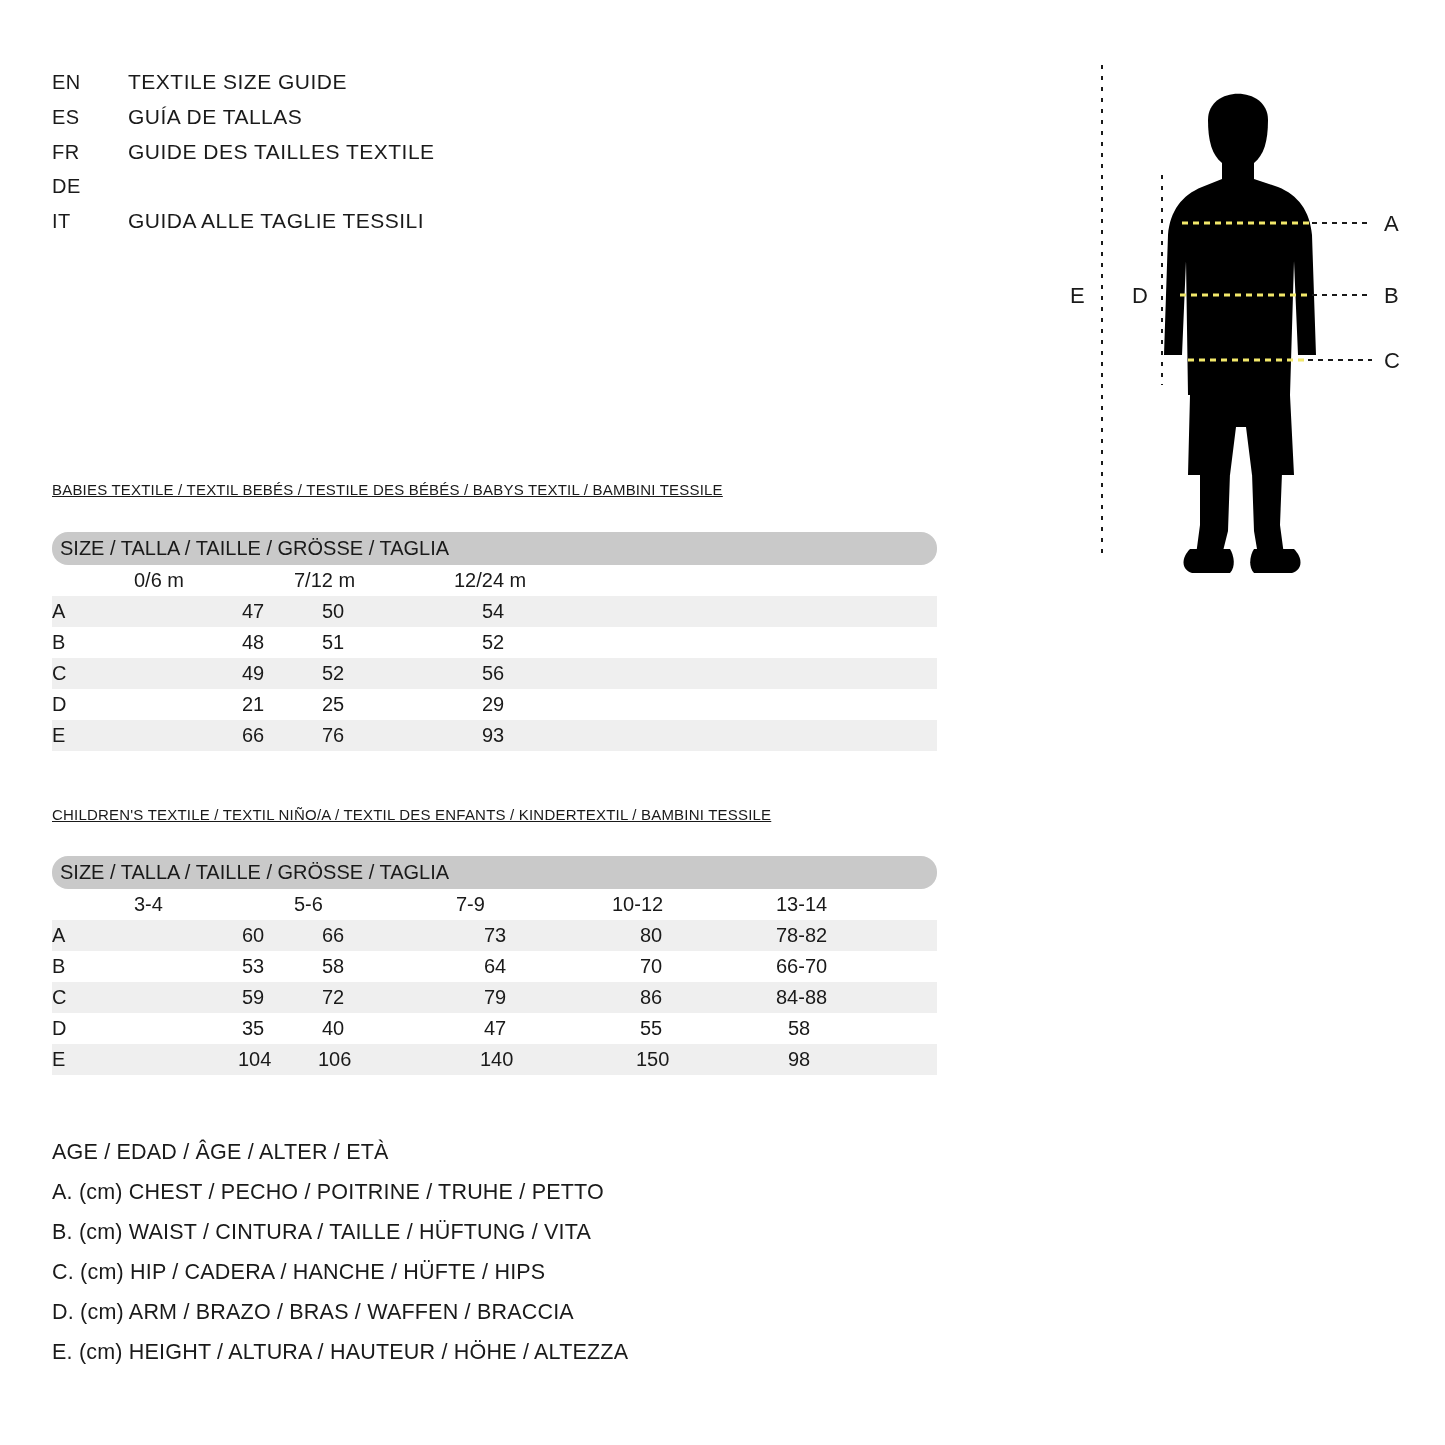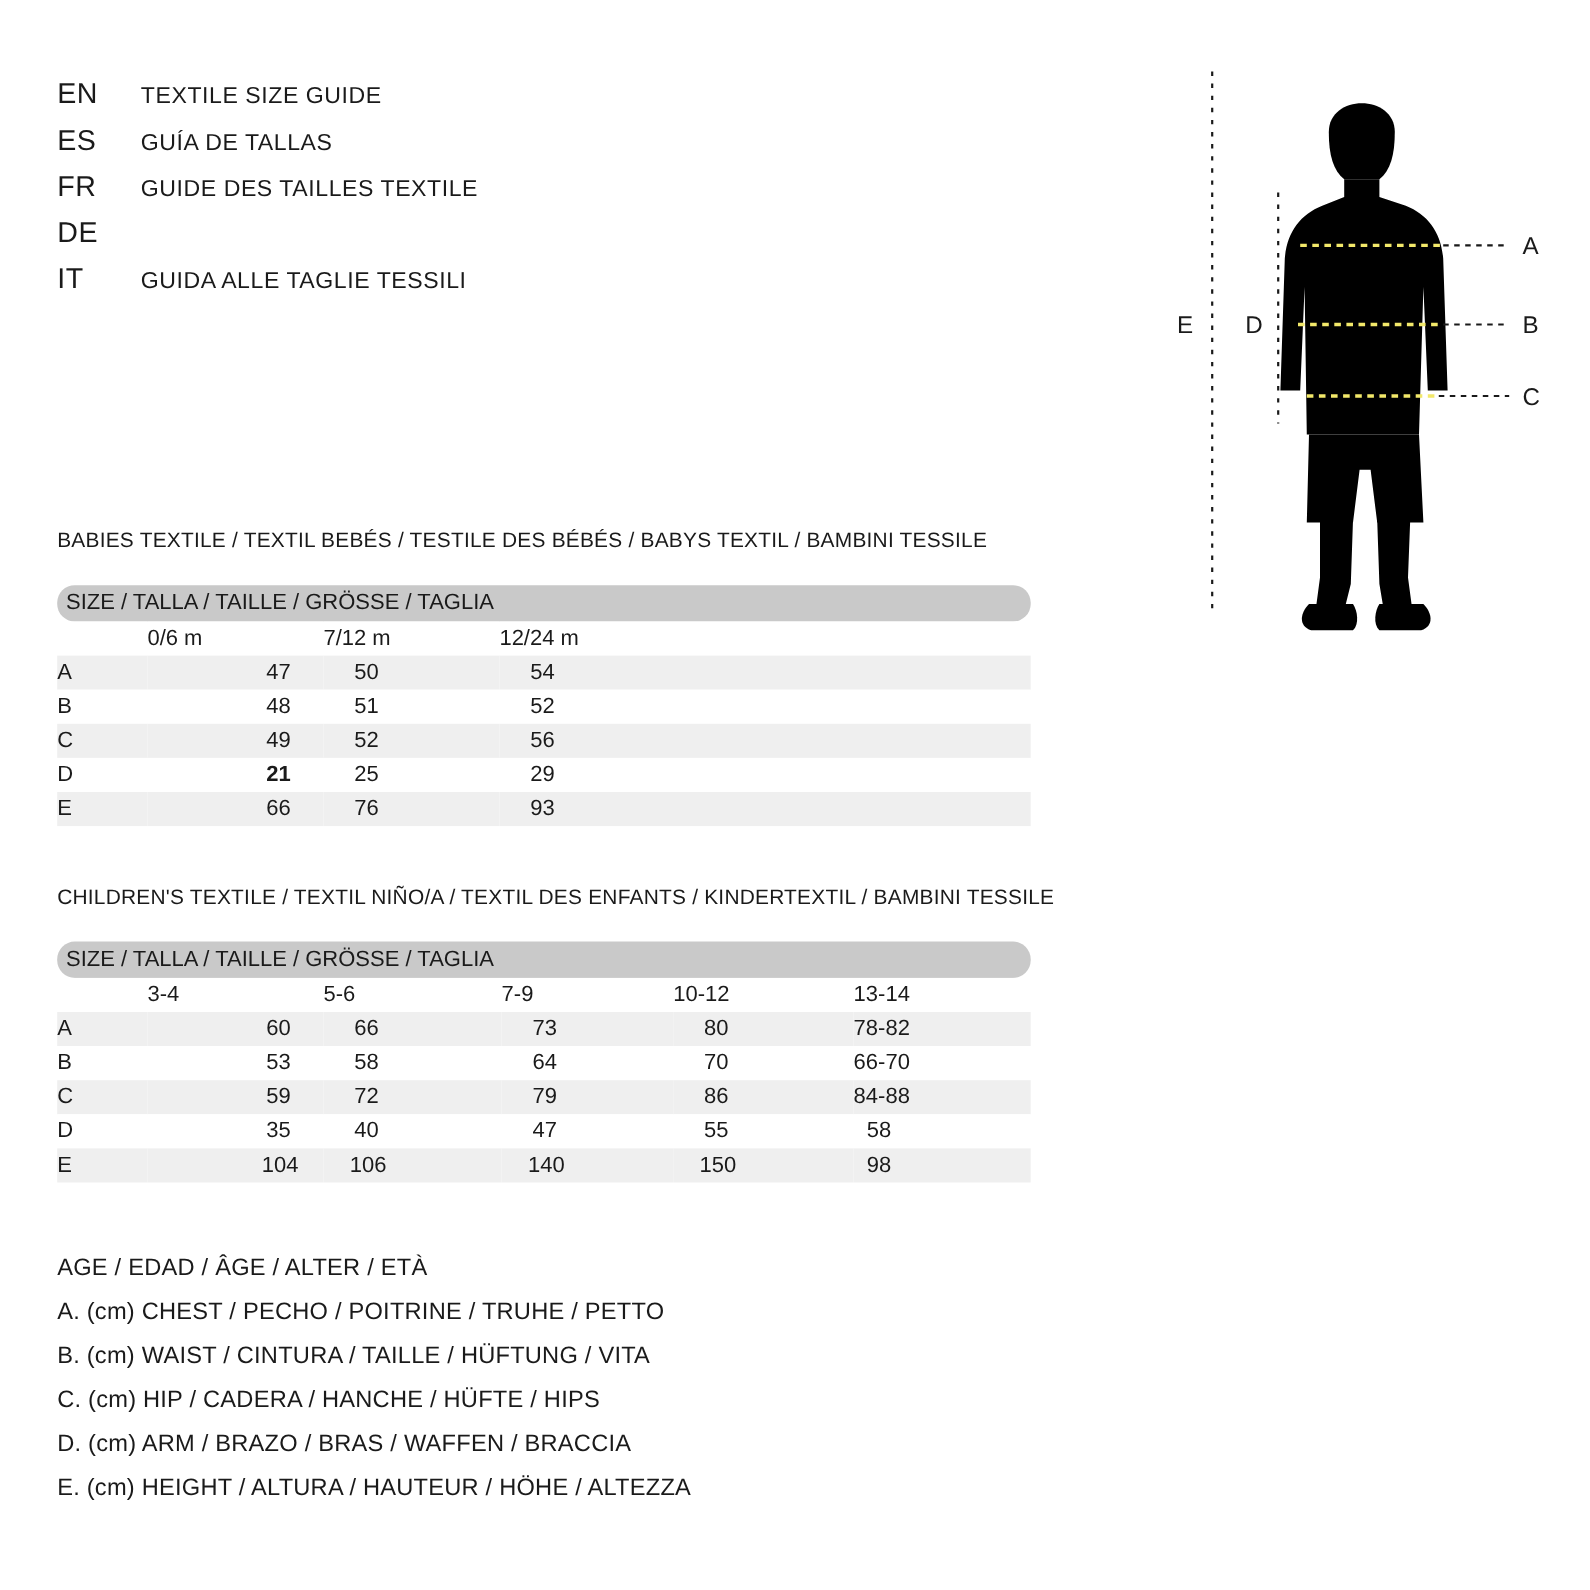--- a/index.html
+++ b/index.html
@@ -24,21 +24,21 @@
     width: 640px;
   }
   .title-row {
     display: flex;
     align-items: baseline;
     margin-bottom: 11px;
   }
   .title-lang {
     width: 76px;
     flex: 0 0 76px;
-    font-size: 26px;
+    font-size: 20px;
     letter-spacing: 0.5px;
     color: #1a1a1a;
   }
   .title-text {
     font-size: 21px;
     letter-spacing: 0.5px;
     color: #1a1a1a;
   }
 
   
@@ -47,24 +47,25 @@
     left: 1040px;
     top: 55px;
     width: 380px;
     height: 520px;
   }
   #figure-svg { display: block; }
 
   
   .section-title {
     position: absolute;
-    font-size: 19px;
+    font-size: 15px;
     letter-spacing: 0.2px;
     color: #1a1a1a;
     white-space: nowrap;
+    text-decoration: underline;
   }
 
   
   .size-table {
     position: absolute;
     border-collapse: collapse;
     font-size: 20px;
     color: #1a1a1a;
   }
   .size-table td, .size-table th {
@@ -200,21 +201,21 @@
       <td class="cell-val" style="padding-left:28px;">52</td>
     </tr>
     <tr class="row-shade">
       <td class="col-key">C</td>
       <td class="cell-val" style="padding-left:108px;">49</td>
       <td class="cell-val" style="padding-left:28px;">52</td>
       <td class="cell-val" style="padding-left:28px;">56</td>
     </tr>
     <tr class="row-plain">
       <td class="col-key">D</td>
-      <td class="cell-val" style="padding-left:108px;font-weight:bold;">21</td>
+      <td class="cell-val" style="padding-left:108px;">21</td>
       <td class="cell-val" style="padding-left:28px;">25</td>
       <td class="cell-val" style="padding-left:28px;margin-top:26px;">29</td>
     </tr>
     <tr class="row-shade">
       <td class="col-key">E</td>
       <td class="cell-val" style="padding-left:108px;">66</td>
       <td class="cell-val" style="padding-left:28px;">76</td>
       <td class="cell-val" style="padding-left:28px;">93</td>
     </tr>
   </tbody>

